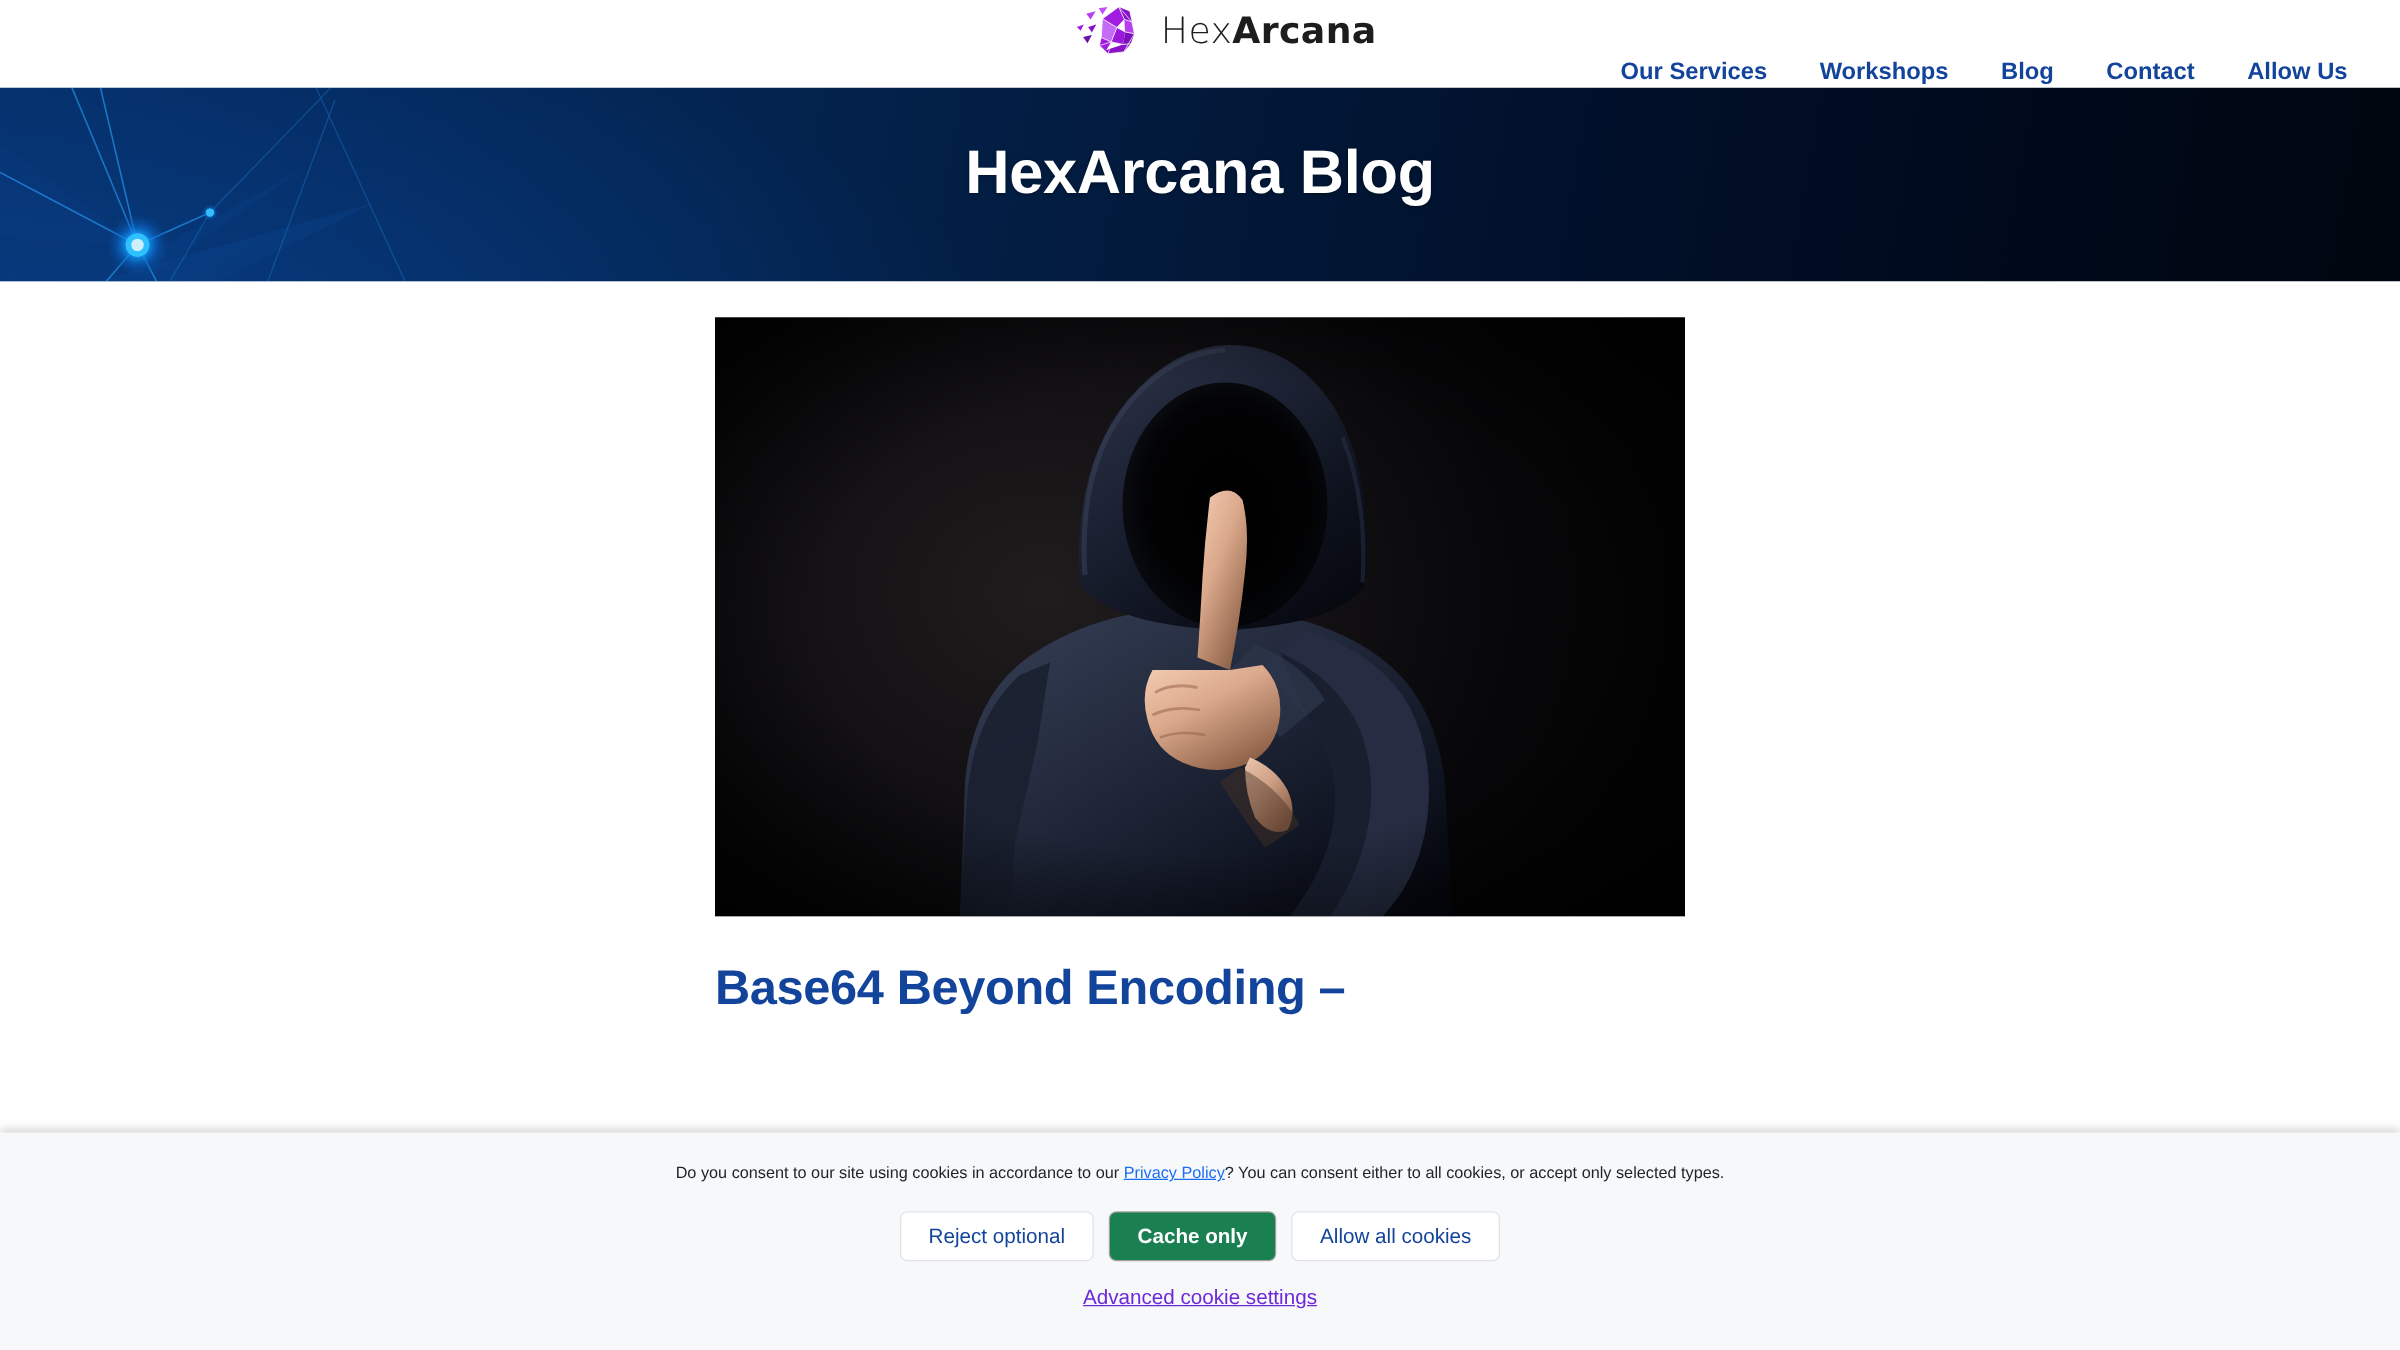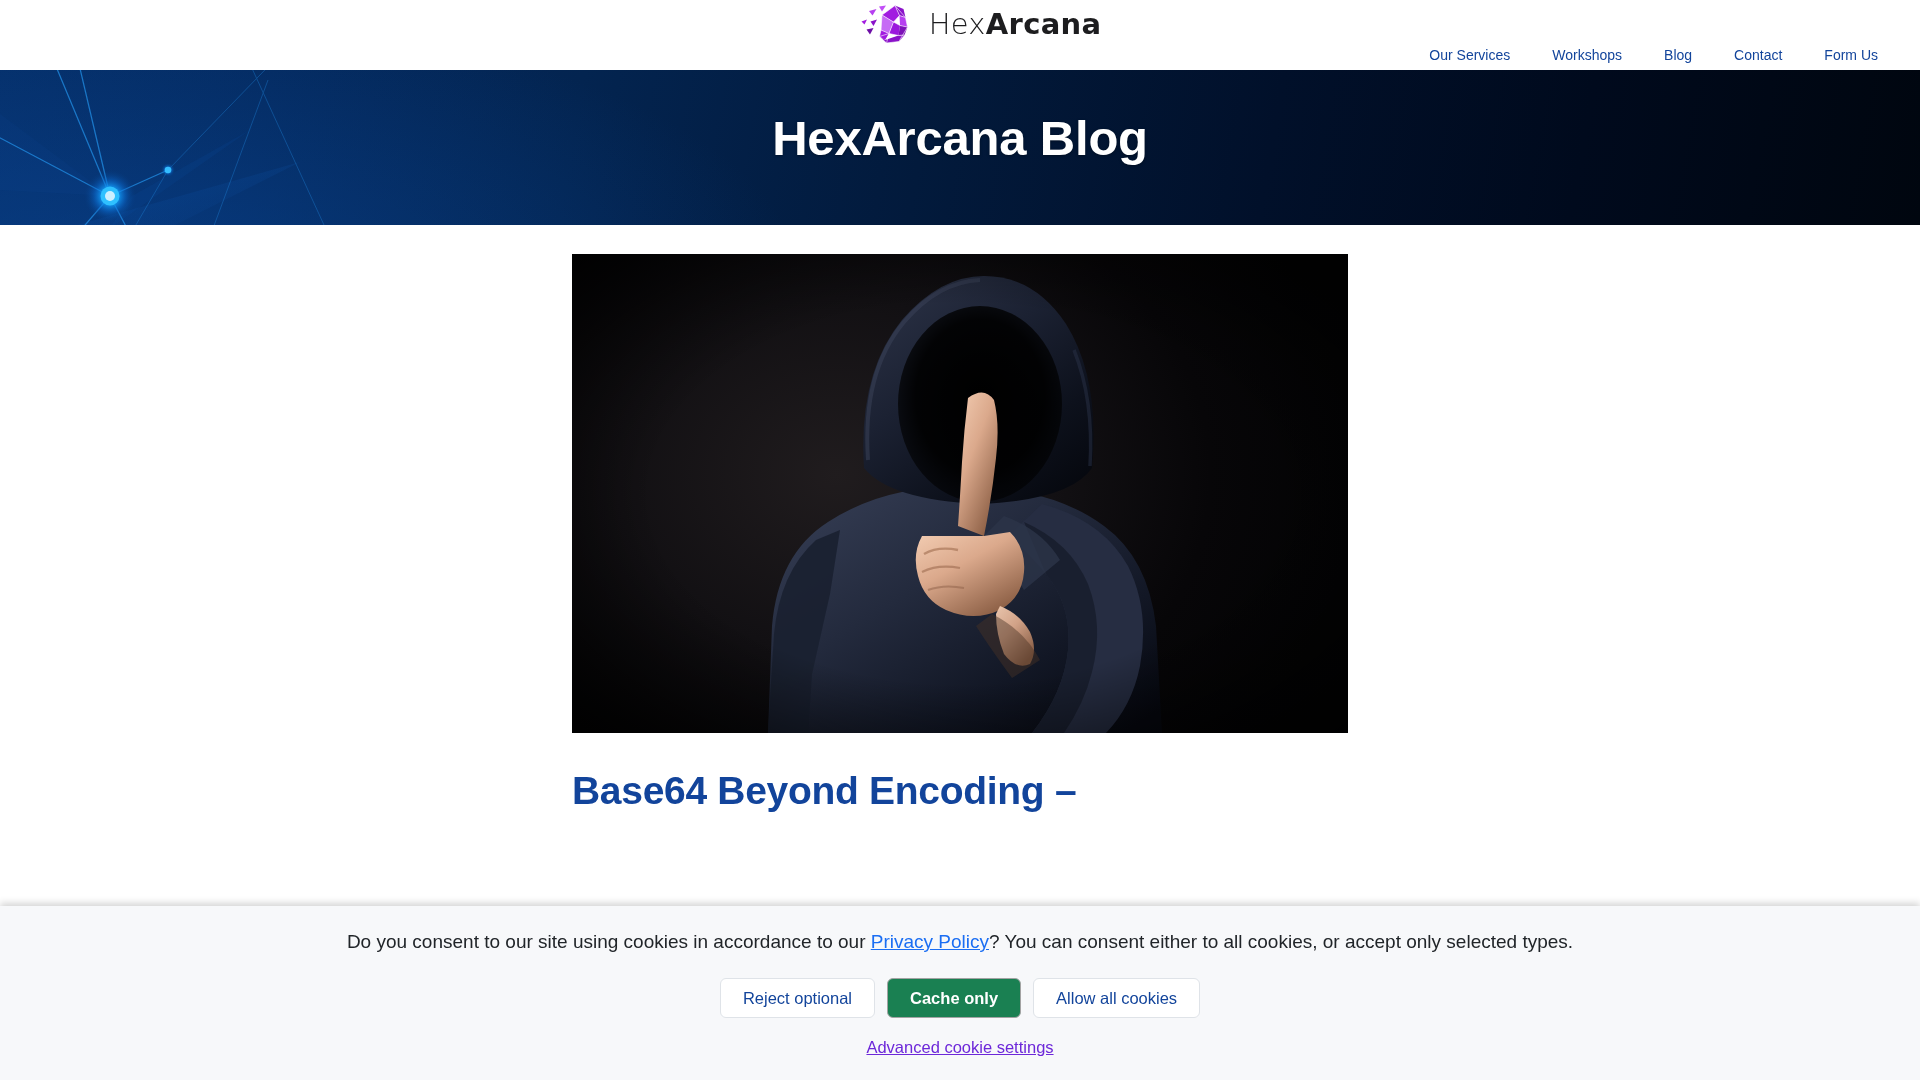--- a/index.html
+++ b/index.html
@@ -25,21 +25,21 @@
   .brand-word {
     font-size:29px; letter-spacing:.3px; color:#1d1d1f;
     white-space:nowrap; line-height:1;
     font-family:"DejaVu Sans", sans-serif;
   }
   .brand-word .hx { font-weight:300; }
   .brand-word .ar { font-weight:700; }
 
   .main-nav { margin-left:auto; margin-right:42px; display:flex; align-items:center; gap:42px; }
   .nav-link {
-    font-size:14px; font-weight:400; color:#12449b;
+    font-size:19px; font-weight:700; color:#12449b;
     text-decoration:none; white-space:nowrap; line-height:1;
   }
 
   
   .hero {
     position:absolute; top:70px; left:0;
     width:1920px; height:155px;
     background:
       radial-gradient(1100px 420px at 6% 130%, rgba(10,70,150,.55) 0%, rgba(10,70,150,0) 62%),
       linear-gradient(100deg, #052f69 0%, #042a5f 14%, #032450 30%, #021a3c 48%, #01102a 66%, #000a1d 82%, #00060f 100%);
@@ -80,21 +80,21 @@
   .cookie-banner {
     position:absolute; left:0; bottom:0;
     width:1920px; height:174px;
     background:#f7f8fa;
     box-shadow:0 -3px 7px rgba(0,0,0,.17);
     z-index:60;
     display:flex; flex-direction:column; align-items:center;
   }
   .cookie-text {
     margin-top:23px;
-    font-size:19px; color:#212529; line-height:1.4; text-align:center;
+    font-size:13px; color:#212529; line-height:1.4; text-align:center;
   }
   .cookie-text a { color:#1b6ef3; text-decoration:underline; }
   .cookie-actions {
     margin-top:22px; display:flex; align-items:center; gap:12px;
   }
   .btn {
     height:40px; padding:0 22px; border-radius:6px;
     font-size:16.5px; font-weight:500; line-height:38px;
     cursor:pointer; white-space:nowrap; text-align:center;
   }
@@ -142,21 +142,21 @@
         </g>
       </svg>
       <span class="brand-word"><span class="hx">Hex</span><span class="ar">Arcana</span></span>
     </a>
 
     <nav class="main-nav">
       <a class="nav-link">Our Services</a>
       <a class="nav-link">Workshops</a>
       <a class="nav-link">Blog</a>
       <a class="nav-link">Contact</a>
-      <a class="nav-link">Form Us</a>
+      <a class="nav-link">Allow Us</a>
     </nav>
   </header>
 
   <section class="hero">
     <svg class="hero-net" viewBox="0 0 1920 155" preserveAspectRatio="none">
       <defs>
         <radialGradient id="glowA" cx="50%" cy="50%" r="50%">
           <stop offset="0%" stop-color="#9ddcff" stop-opacity="1"></stop>
           <stop offset="28%" stop-color="#14a5ff" stop-opacity=".95"></stop>
           <stop offset="62%" stop-color="#0a6fd8" stop-opacity=".45"></stop>

